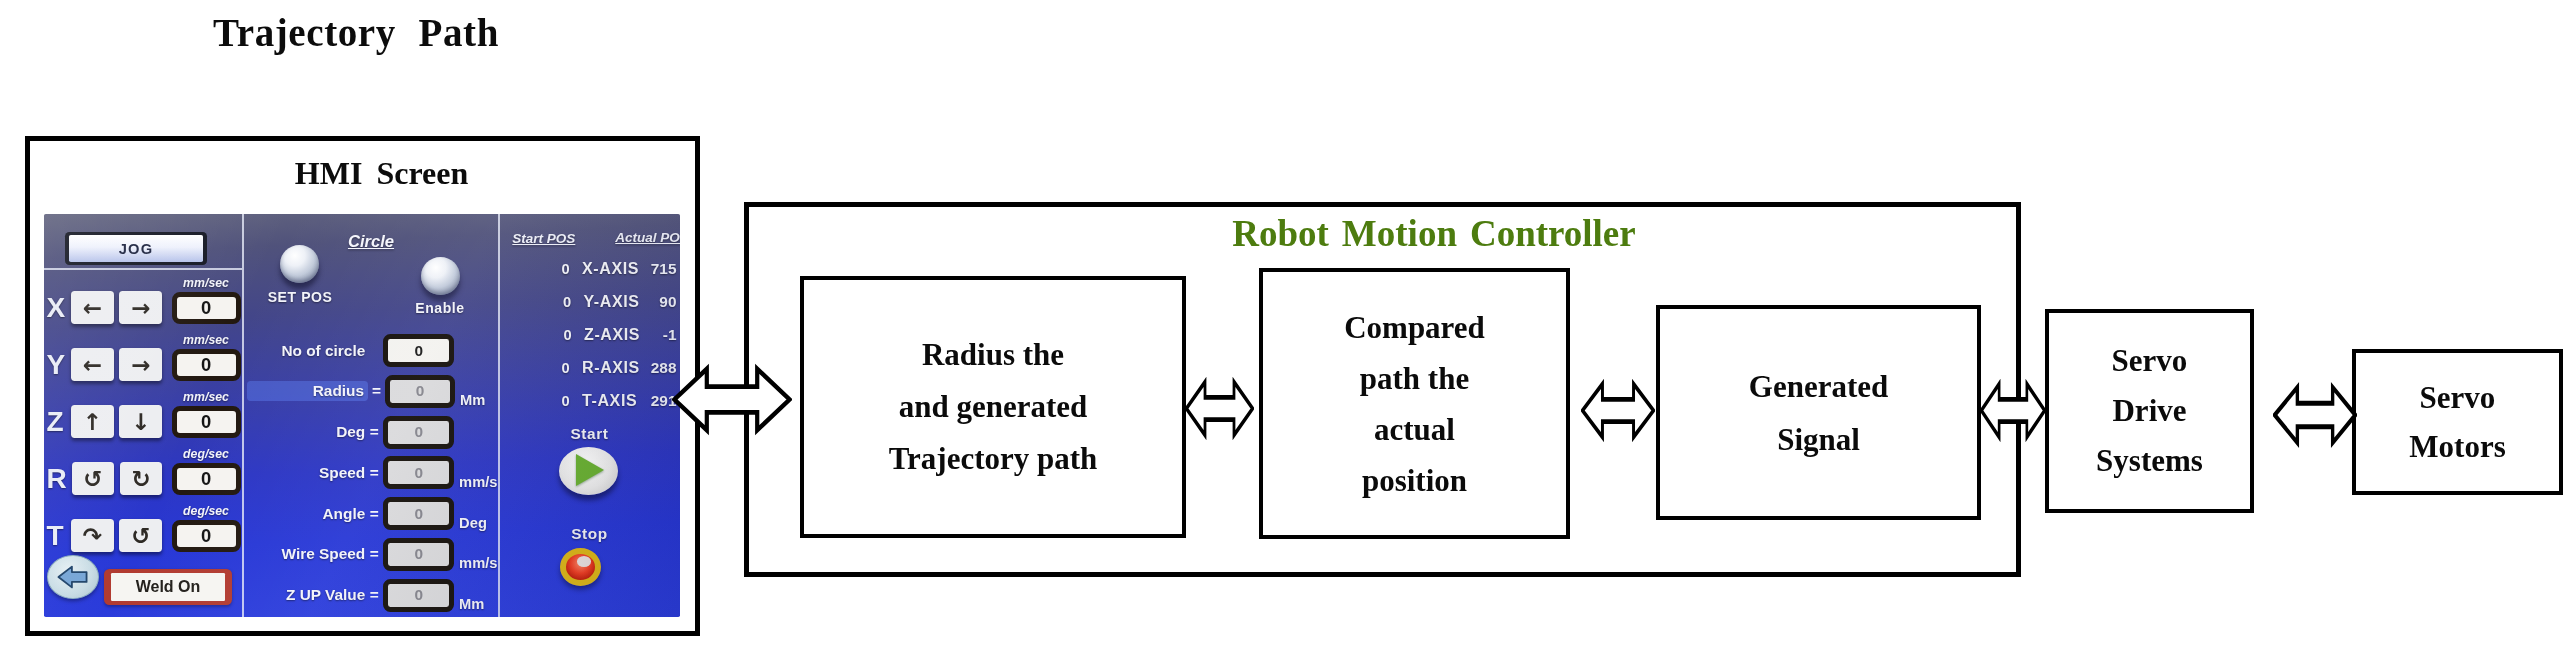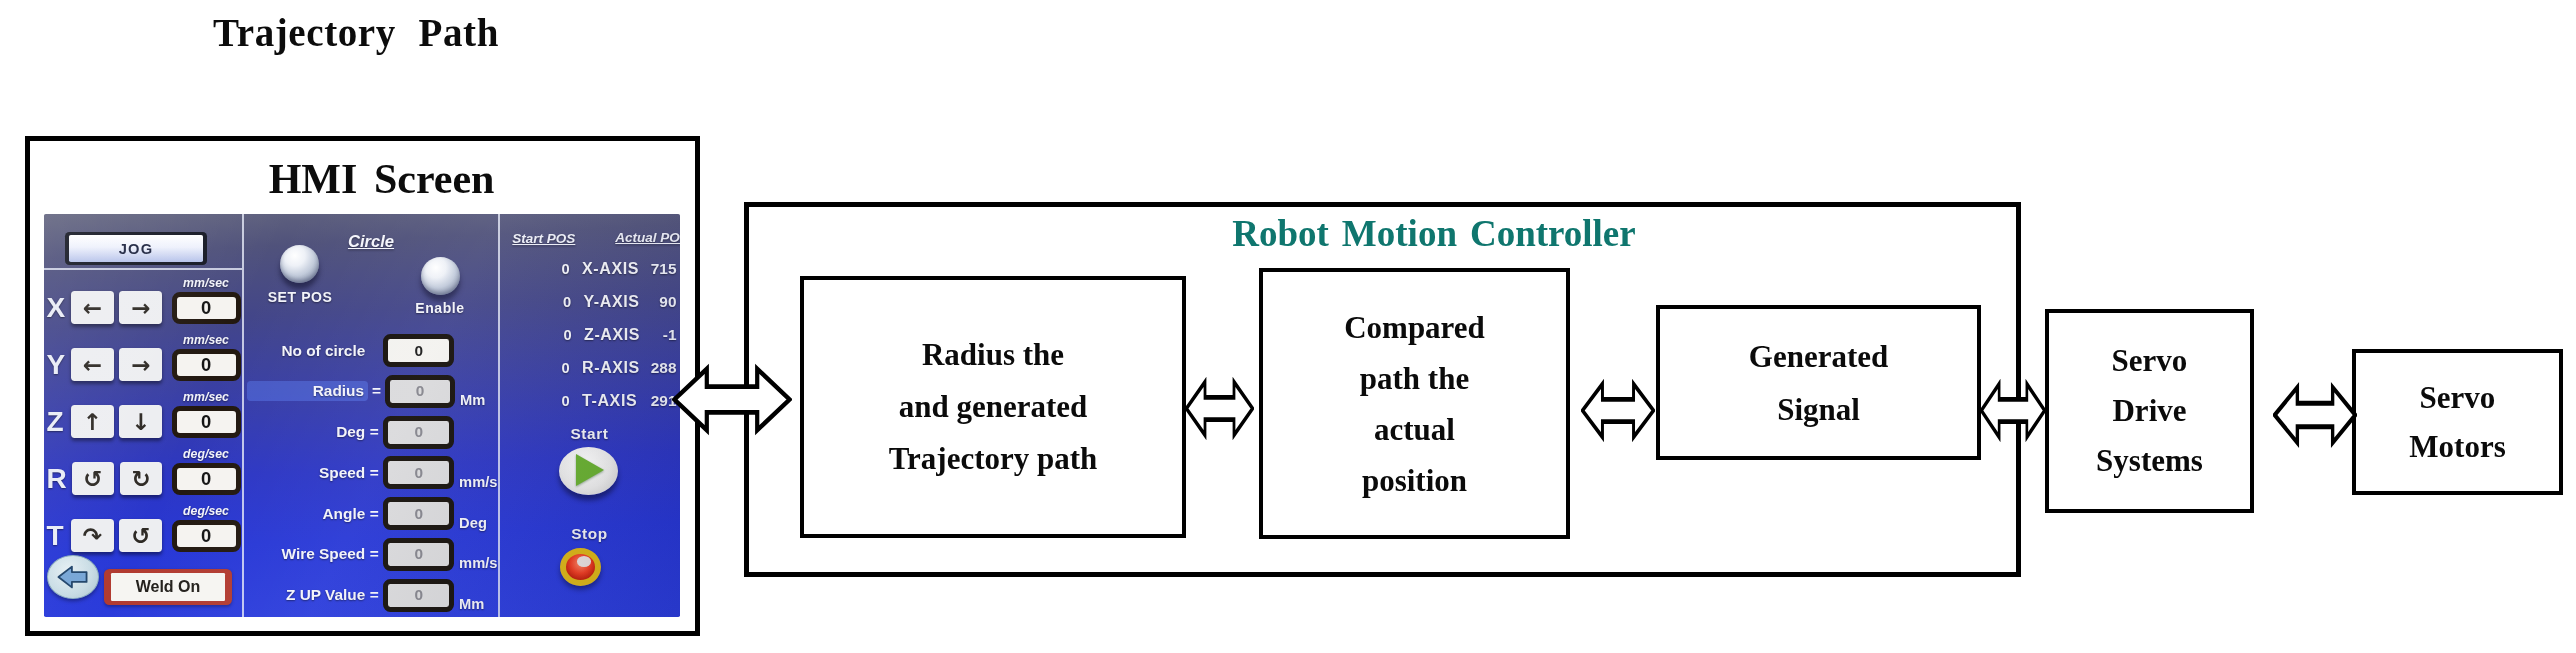--- a/index.html
+++ b/index.html
@@ -14,28 +14,28 @@
     left:92px; top:3.7px; width:528px; text-align:center;
     font-weight:bold; font-size:39px; line-height:58px; color:#0c0c0c;
     word-spacing:12.3px; letter-spacing:0.6px;
   }
   .blockbox { background:#fff; border:4.9px solid #000; box-sizing:border-box;
     display:flex; flex-direction:column; align-items:center; justify-content:center;
     text-align:center; font-weight:bold; color:#0b0b0b; }
   .hmi-box { left:24.6px; top:136px; width:675px; height:500px; border:5.5px solid #000;
     background:#fff; box-sizing:border-box; }
   .hmi-title { left:24.6px; top:155px; width:714px; text-align:center;
-    font-weight:bold; font-size:42px; color:#0c0c0c; word-spacing:6.1px; }
+    font-weight:bold; font-size:32px; color:#0c0c0c; word-spacing:6.1px; }
   .rmc-box { left:744px; top:202px; width:1277px; height:375px; border:5.5px solid #000;
     background:#fff; box-sizing:border-box; }
   .rmc-title { left:847px; top:212px; width:1174px; text-align:center;
-    font-weight:bold; font-size:37px; color:#0f766e; word-spacing:3.7px; }
+    font-weight:bold; font-size:37px; color:#4d7c0f; word-spacing:3.7px; }
   .box1 { left:800px; top:276px; width:386px; height:262px; font-size:31px; line-height:52px; }
   .box2 { left:1259px; top:268px; width:311px; height:271px; font-size:31px; line-height:51px; }
-  .box3 { left:1656px; top:305px; width:325px; height:155px; font-size:31px; line-height:53px; }
+  .box3 { left:1656px; top:305px; width:325px; height:215px; font-size:31px; line-height:53px; }
   .sds  { left:2045px; top:309px; width:209px; height:204px; font-size:31px; line-height:50px; }
   .sm   { left:2352px; top:349px; width:211px; height:146px; font-size:31px; line-height:49px; }
 
   .dbl-arrow { position:absolute; z-index:6; }
 
   
   .photo {
     left:44px; top:214px; width:636px; height:403px; border-radius:1.8px; overflow:hidden;
     background:linear-gradient(177deg,#63657f 0%, #50527b 10%, #434689 26%,
       #383ea6 44%, #2c36c4 62%, #2737d6 78%, #2c3ede 100%);

